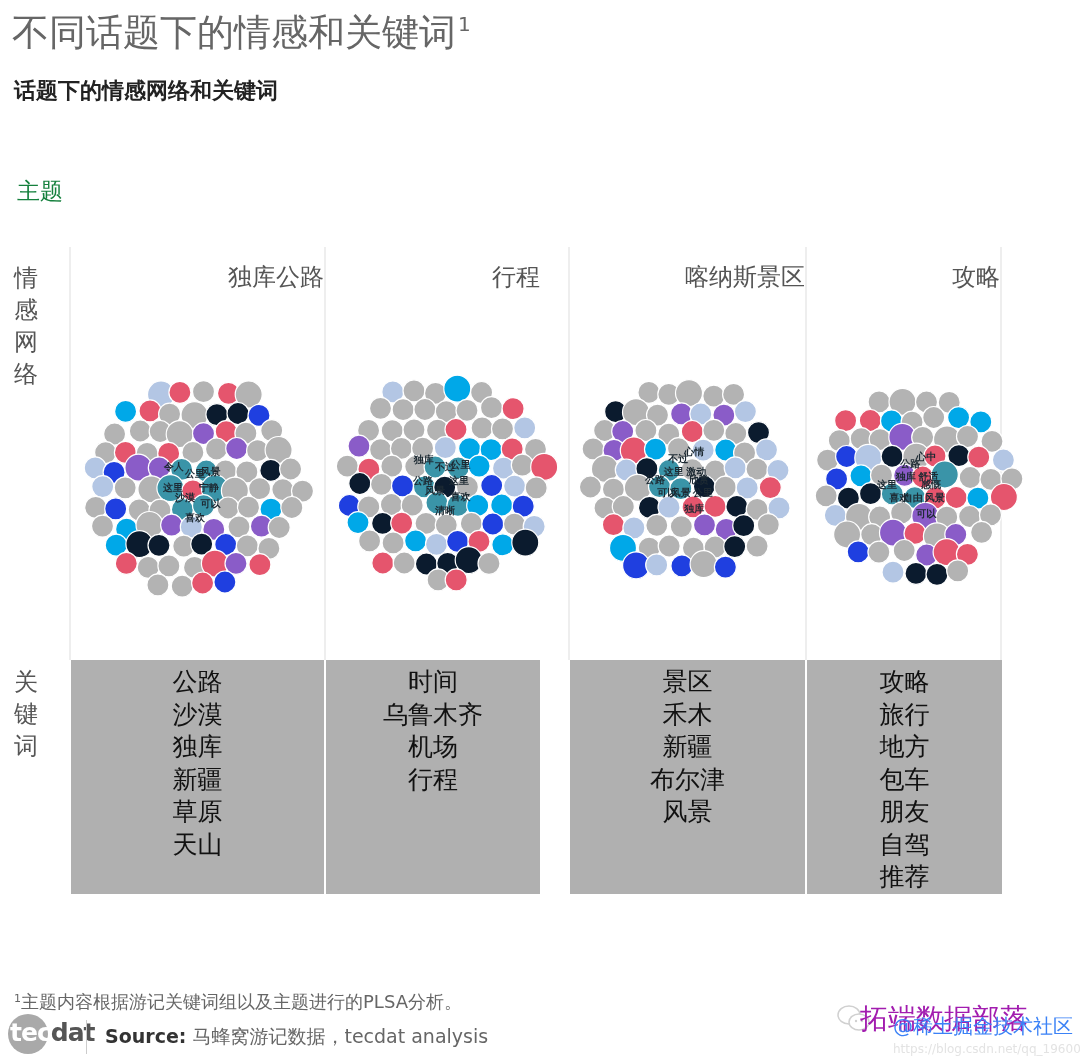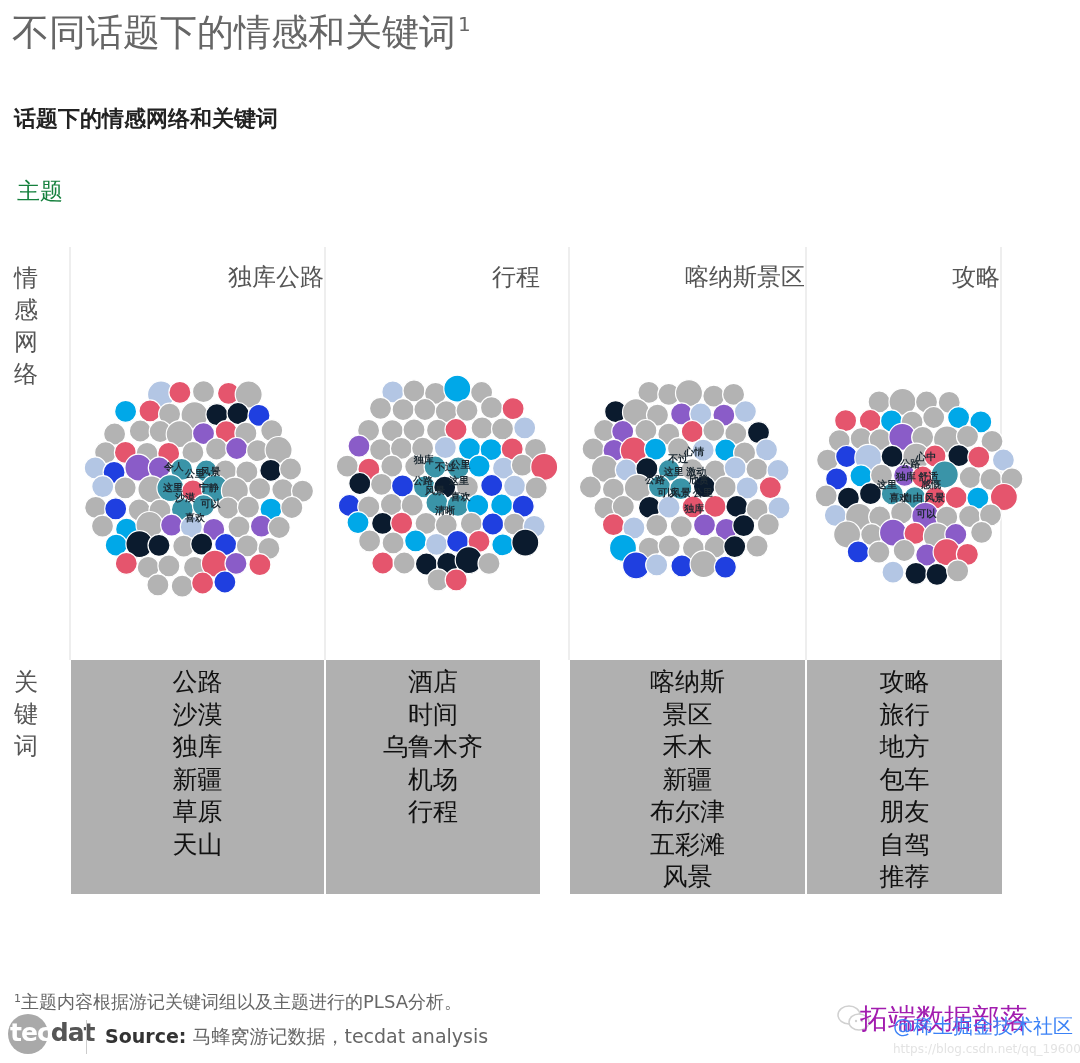--- a/index.html
+++ b/index.html
@@ -1,20 +1,20 @@
 <!DOCTYPE html>
 <html><head>
 <meta charset="utf-8">
 <style>
   html, body { margin: 0; padding: 0; background: #ffffff; }
   body { width: 1080px; height: 1063px; position: relative; overflow: hidden;
          font-family: "DejaVu Sans", "Liberation Sans", sans-serif; color: #555; }
   .title { position: absolute; left: 12px; top: 8px; font-size: 37px; color: #666; letter-spacing: 0px; white-space: nowrap; }
   .title sup { font-size: 20px; vertical-align: 14px; margin-left: 2px; }
-  .subtitle { position: absolute; left: 14px; top: 76px; font-size: 22px; font-weight: bold; color: #222; margin-top: 28px; }
+  .subtitle { position: absolute; left: 14px; top: 76px; font-size: 22px; font-weight: bold; color: #222; }
   .topic-label { position: absolute; left: 17px; top: 176px; font-size: 23px; color: #15803d; }
   .row-label { position: absolute; left: 12px; width: 28px; font-size: 24px; line-height: 32px; color: #555; text-align: center; }
   .grid { position: absolute; left: 69px; top: 247px; width: 965px; height: 647px; }
   .col { position: absolute; top: 0; height: 647px; }
   .col-top { position: absolute; left: 0; right: 0; top: 0; height: 413px; border-left: 2px solid #eeeeee; }
   .col-head { position: absolute; left: 0; right: 0; top: 14px; text-align: right; font-size: 24px; color: #555; }
   .col-kw { position: absolute; left: 0; right: 0; top: 413px; height: 234px; background: #b0b0b0; border-left: 2px solid #fff; }
   .kw-list { margin: 0; padding: 6px 0 0 0; list-style: none; text-align: center; font-size: 25px; line-height: 32.5px; color: #111; }
   .net { position: absolute; }
   .footnote { position: absolute; left: 14px; top: 990px; font-size: 18px; color: #666; }
@@ -247,21 +247,20 @@
           <text x="109.0" y="267.0" font-size="10" font-weight="bold" fill="#1d2a33" font-family="DejaVu Sans, sans-serif">清晰</text>
           <text x="99.1" y="246.9" font-size="10" font-weight="bold" fill="#1d2a33" font-family="DejaVu Sans, sans-serif">风景</text>
           <text x="87.0" y="237.0" font-size="10" font-weight="bold" fill="#1d2a33" font-family="DejaVu Sans, sans-serif">公路</text>
           <text x="87.8" y="215.8" font-size="10" font-weight="bold" fill="#1d2a33" font-family="DejaVu Sans, sans-serif">独库</text>
           <text x="109.0" y="223.0" font-size="10" font-weight="bold" fill="#1d2a33" font-family="DejaVu Sans, sans-serif">不过</text>
           <text x="124.6" y="221.4" font-size="10" font-weight="bold" fill="#1d2a33" font-family="DejaVu Sans, sans-serif">公里</text>
         </svg>
     </div>
     <div class="col-kw">
         <ul class="kw-list">
-          <li>酒店</li>
           <li>时间</li>
           <li>乌鲁木齐</li>
           <li>机场</li>
           <li>行程</li>
         </ul>
       </div>
   </div>
 
   <div class="col" style="left:499px;width:237px;">
     <div class="col-top">
@@ -350,26 +349,24 @@
           <text x="87.2" y="248.9" font-size="10" font-weight="bold" fill="#1d2a33" font-family="DejaVu Sans, sans-serif">可以</text>
           <text x="75.0" y="236.0" font-size="10" font-weight="bold" fill="#1d2a33" font-family="DejaVu Sans, sans-serif">公路</text>
           <text x="93.7" y="227.8" font-size="10" font-weight="bold" fill="#1d2a33" font-family="DejaVu Sans, sans-serif">这里</text>
           <text x="98.2" y="215.1" font-size="10" font-weight="bold" fill="#1d2a33" font-family="DejaVu Sans, sans-serif">不过</text>
           <text x="114.3" y="207.5" font-size="10" font-weight="bold" fill="#1d2a33" font-family="DejaVu Sans, sans-serif">心情</text>
           <text x="116.3" y="227.8" font-size="10" font-weight="bold" fill="#1d2a33" font-family="DejaVu Sans, sans-serif">激动</text>
         </svg>
     </div>
     <div class="col-kw">
         <ul class="kw-list">
-          <li>喀纳斯</li>
           <li>景区</li>
           <li>禾木</li>
           <li>新疆</li>
           <li>布尔津</li>
-          <li>五彩滩</li>
           <li>风景</li>
         </ul>
       </div>
   </div>
 
   <div class="col" style="left:736px;width:197px;">
     <div class="col-top" style="border-right:2px solid #eeeeee;">
       <div class="col-head">攻略</div>
       <svg class="net" id="net3" width="229" height="413" style="left:0;top:0">
           <circle cx="72.1" cy="154.9" r="11.0" fill="#b3b3b3" stroke="#ffffff" stroke-width="1.2"></circle>

